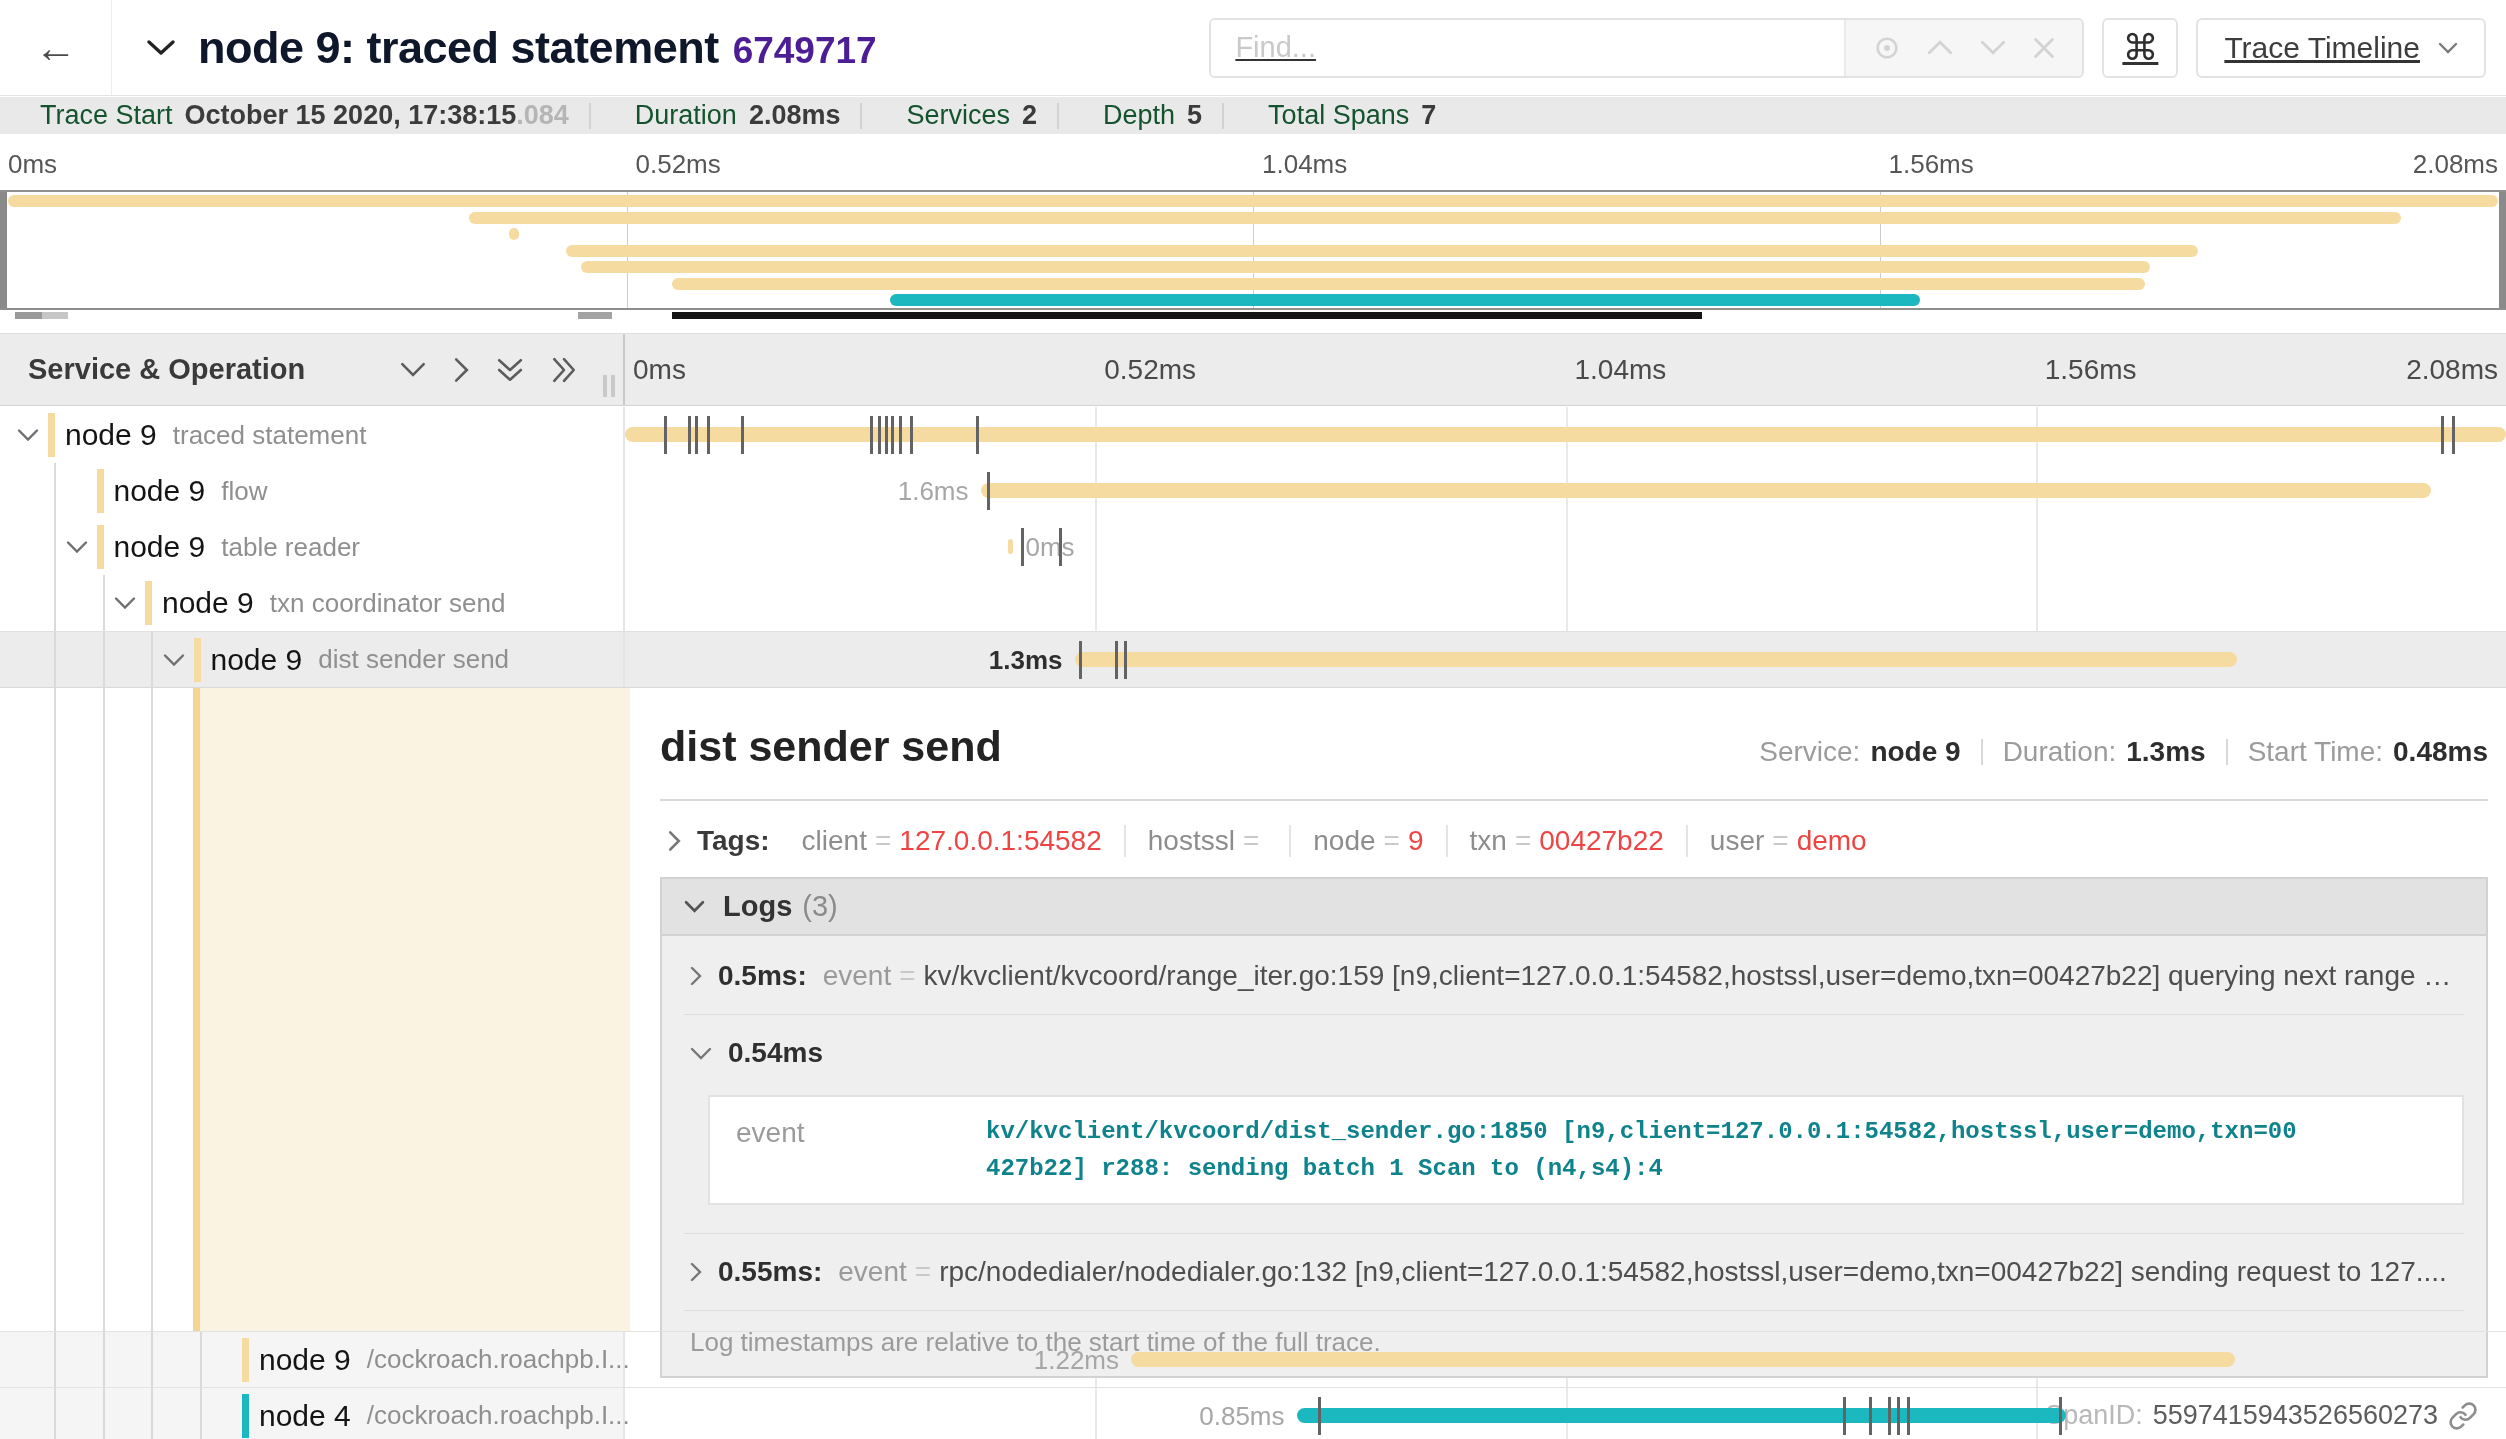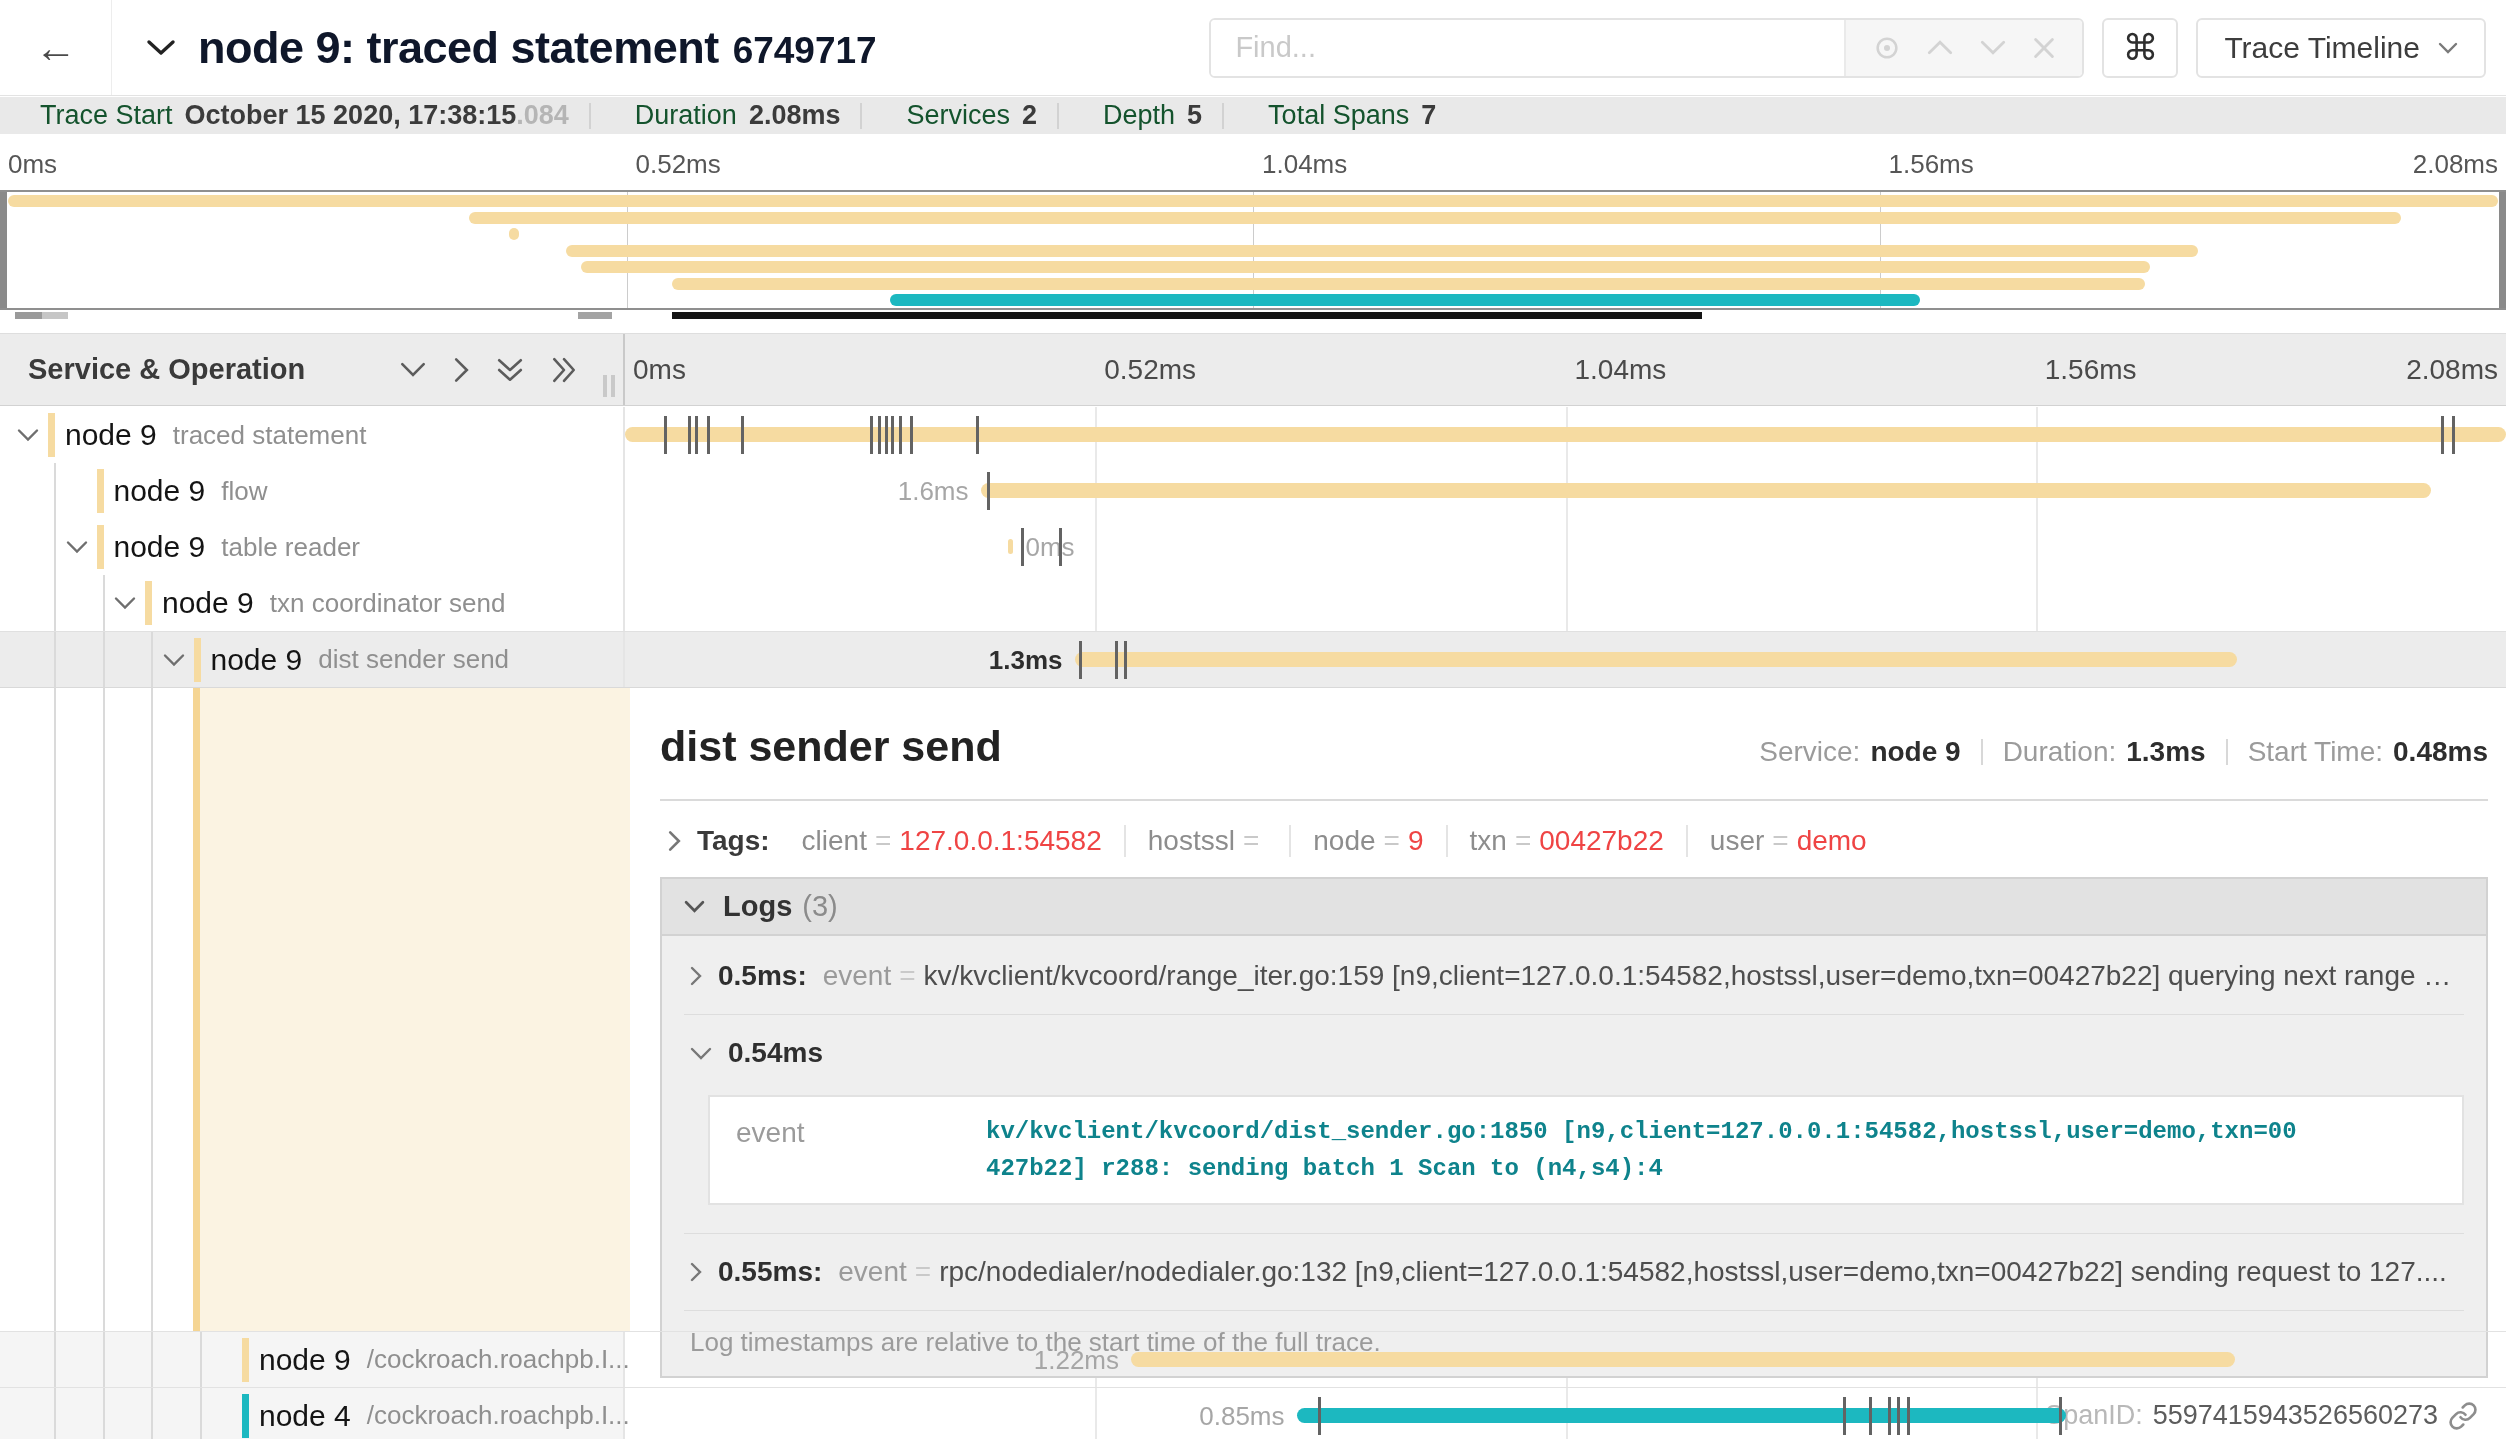--- a/index.html
+++ b/index.html
@@ -8,22 +8,22 @@
          font-family:"Liberation Sans", sans-serif; color:#333; }
 
   
   .topbar { position:absolute; left:0; top:0; width:100%; height:96px; background:#fff;
             border-bottom:1px solid #e3e3e3; display:flex; align-items:center; }
   .back-btn { width:112px; height:100%; border:none; background:#fff; border-right:1px solid #ededed;
               font-size:42px; color:#4a4a4a; cursor:pointer; }
   .title-wrap { display:flex; align-items:baseline; padding-left:34px; }
   .title-chevron { align-self:center; margin-right:22px; color:#222; display:flex; }
   .page-title { font-size:45px; font-weight:700; color:#0f172a; letter-spacing:-0.5px; }
-  .trace-id { font-size:37px; font-weight:700; color:#0f172a; margin-left:14px; }
-  .top-right { margin-left:auto; display:flex; align-items:flex-end; gap:18px; padding-right:20px; }
+  .trace-id { font-size:37px; font-weight:700; color:#4c1d95; margin-left:14px; }
+  .top-right { margin-left:auto; display:flex; align-items:flex-end; gap:18px; padding-right:20px;text-decoration:underline; }
   .find-group { width:875px; height:60px; border:2px solid #e3e3e3; border-radius:6px; display:flex;
                 overflow:hidden; background:#fff; }
   .find-input { flex:1; border:none; outline:none; font-size:29px; padding:0 24px; color:#444;
                 font-family:"Liberation Sans", sans-serif; }
   .find-input::placeholder { color:#c9c9c9; }
   .find-icons { width:238px; background:#f6f6f6; border-left:2px solid #eaeaea; display:flex;
                 align-items:center; justify-content:space-evenly; color:#d3d3d3; }
   .find-icons .fi { display:flex; align-items:center; cursor:pointer; color:#d3d3d3; }
   .kbd-btn { width:76px; height:60px; border:2px solid #e3e3e3; border-radius:6px; background:#fff;
              font-size:36px; color:#2e2e2e; cursor:pointer; }

